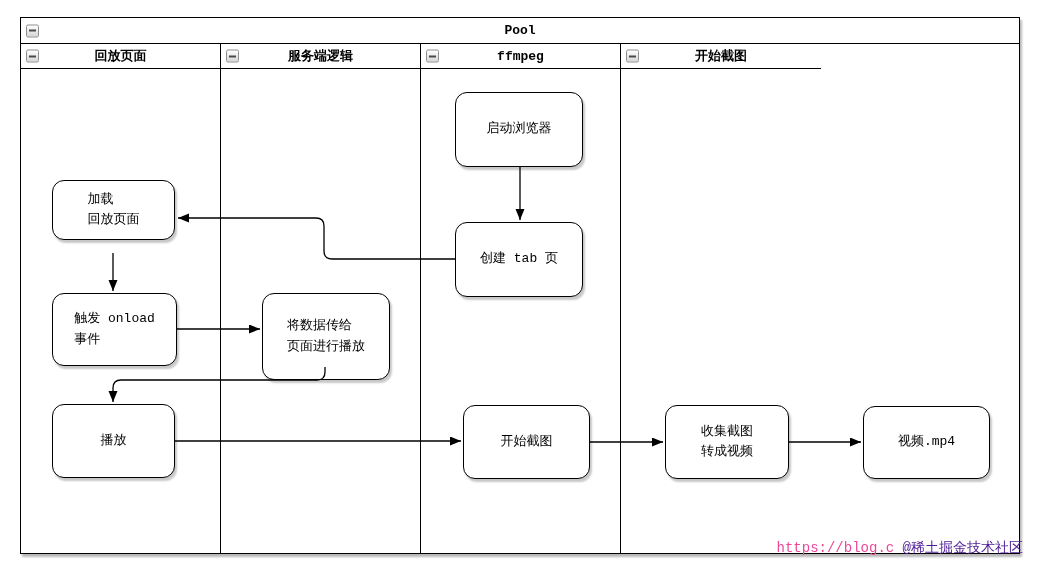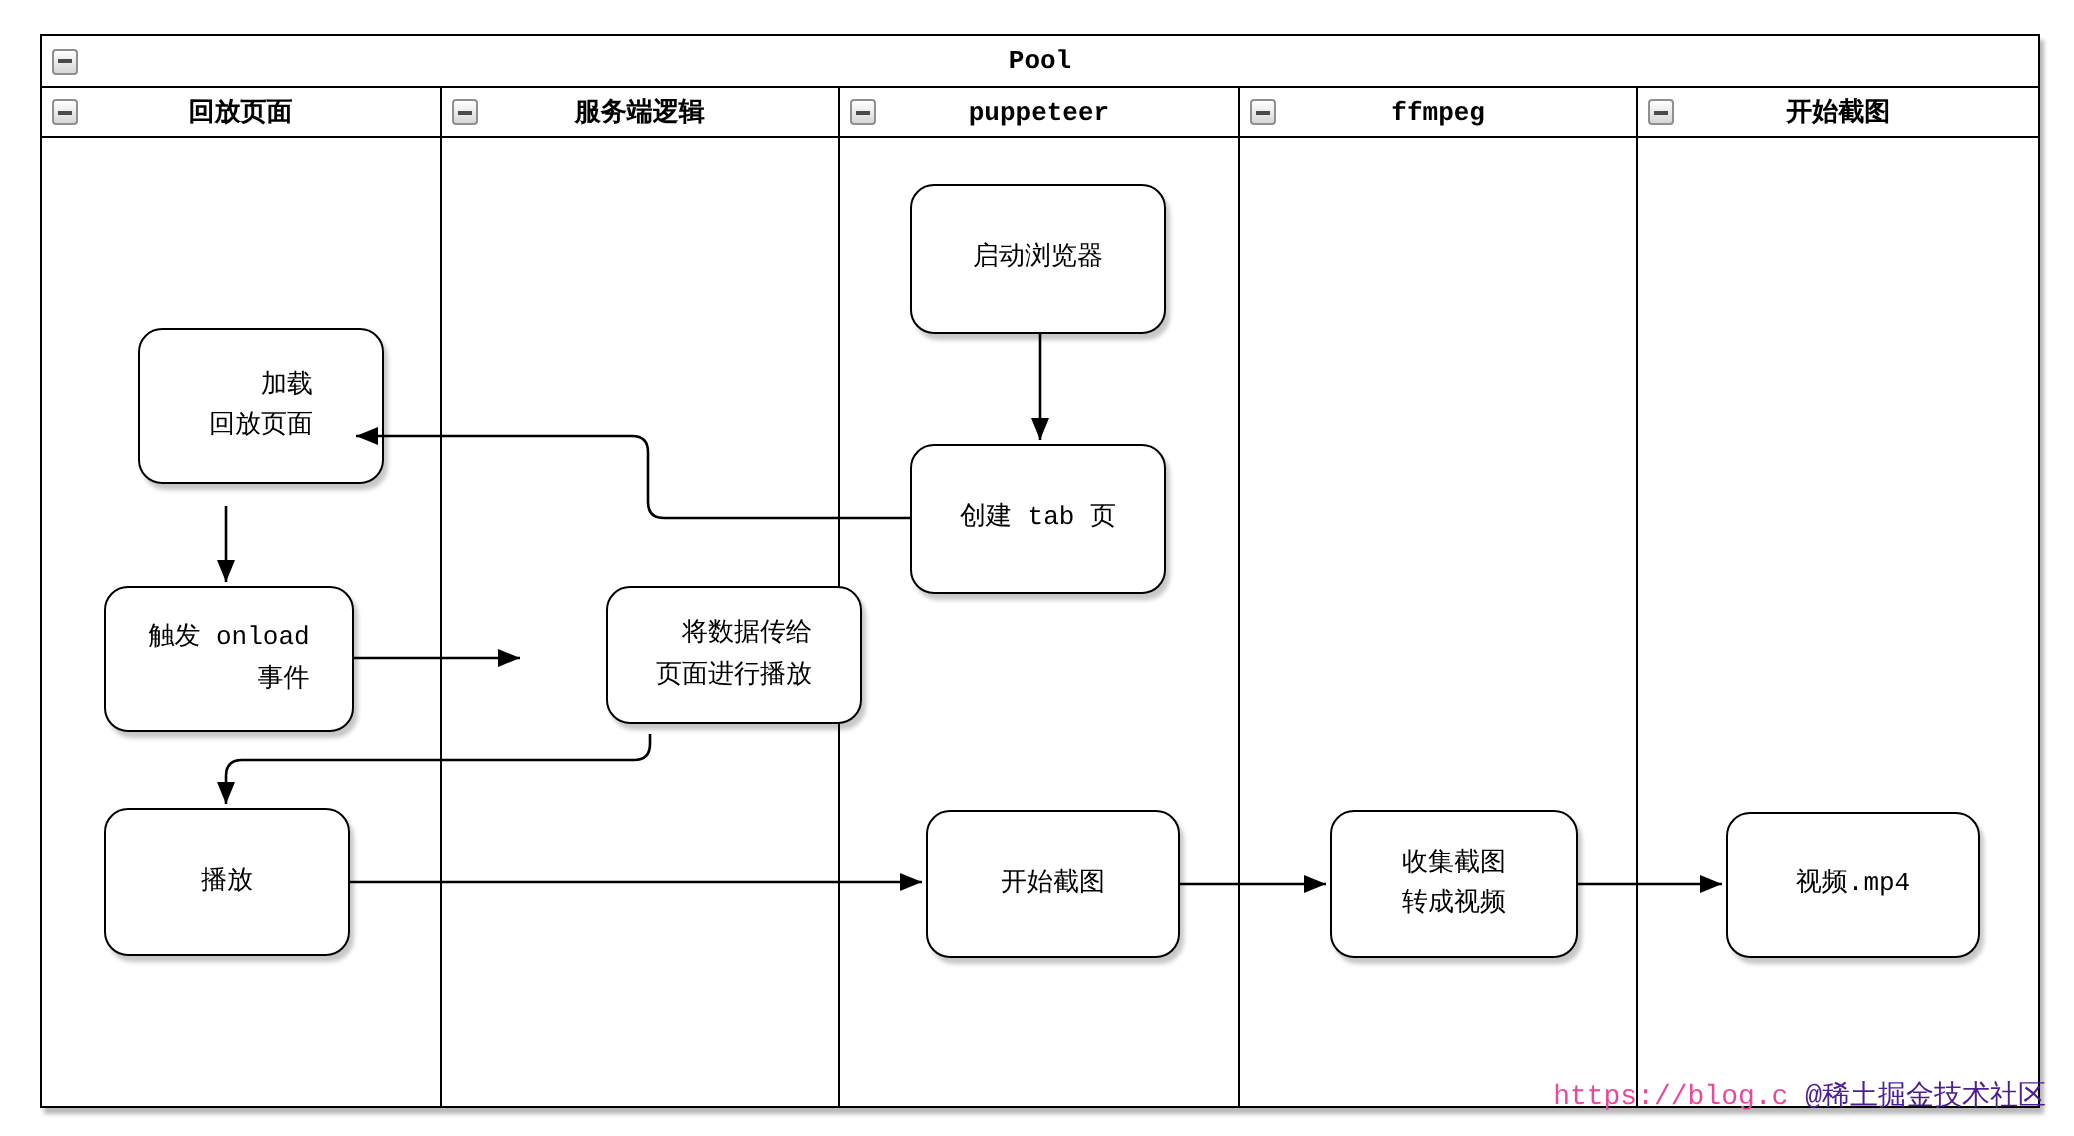--- a/index.html
+++ b/index.html
@@ -88,21 +88,21 @@
   
   .node {
     position: absolute;
     background: #ffffff;
     border: 1px solid #000000;
     border-radius: 12px;
     box-shadow: 2px 3px 2px rgba(0,0,0,0.22);
     display: flex;
     align-items: center;
     justify-content: center;
-    text-align: right;
+    text-align: left;
     font-size: 13px;
     color: #000000;
     line-height: 1.55;
     z-index: 2;
   }
   .node span { white-space: pre-line; }
 
   
   svg.edges {
     position: absolute;
@@ -158,29 +158,20 @@
             </span>
           <span class="lane-label">服务端逻辑</span>
         </div>
         <div class="lane-body"></div>
       </div>
       <div class="lane">
         <div class="lane-header">
           <span class="collapse-btn">
               <span class="minus"></span>
             </span>
-          <span class="lane-label">puppeteer</span>
-        </div>
-        <div class="lane-body"></div>
-      </div>
-      <div class="lane">
-        <div class="lane-header">
-          <span class="collapse-btn">
-              <span class="minus"></span>
-            </span>
           <span class="lane-label">ffmpeg</span>
         </div>
         <div class="lane-body"></div>
       </div>
       <div class="lane">
         <div class="lane-header">
           <span class="collapse-btn">
               <span class="minus"></span>
             </span>
           <span class="lane-label">开始截图</span>
@@ -189,29 +180,29 @@
       </div>
     </div>
   </div>
 
   <div class="node" style="left:455px; top:92px;  width:128px; height:75px;">
       <span>启动浏览器</span>
     </div>
   <div class="node" style="left:455px; top:222px; width:128px; height:75px;">
       <span>创建 tab 页</span>
     </div>
-  <div class="node" style="left:52px;  top:164px; width:123px; height:78px;margin-left:17px;">
+  <div class="node" style="left:52px;  top:180px; width:123px; height:60px;">
       <span>加载
 回放页面</span>
     </div>
   <div class="node" style="left:52px;  top:293px; width:125px; height:73px;">
       <span>触发 onload
 事件</span>
     </div>
-  <div class="node" style="left:262px; top:293px; width:128px; height:69px;margin-left:41px;">
+  <div class="node" style="left:262px; top:293px; width:128px; height:87px;">
       <span>将数据传给
 页面进行播放</span>
     </div>
   <div class="node" style="left:463px; top:405px; width:127px; height:74px;">
       <span>开始截图</span>
     </div>
   <div class="node" style="left:52px;  top:404px; width:123px; height:74px;">
       <span>播放</span>
     </div>
   <div class="node" style="left:665px; top:405px; width:124px; height:74px;">

